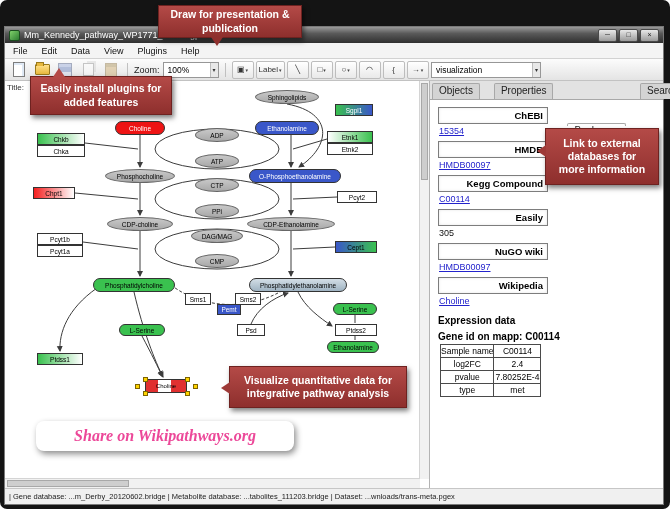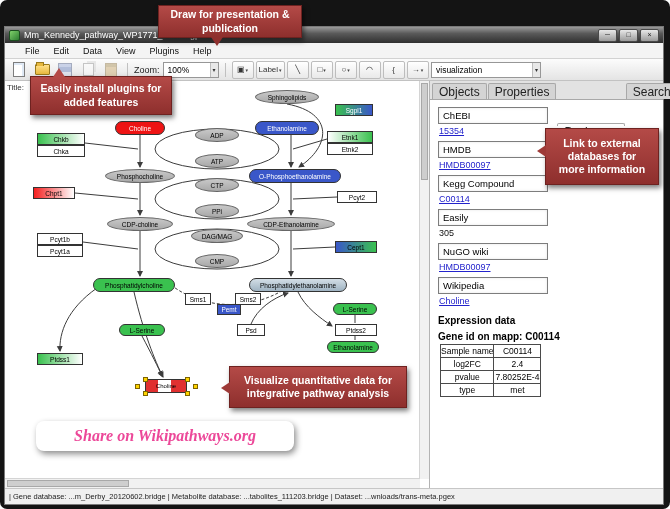--- a/index.html
+++ b/index.html
@@ -5,21 +5,21 @@
   html,body{margin:0;padding:0;background:#fff;font-family:"Liberation Sans",sans-serif;}
   .frame{position:relative;width:670px;height:509px;background:#141414;border-radius:7px;overflow:hidden;}
   .app{position:absolute;left:4px;top:26px;width:660px;height:479px;background:#ececec;border:1px solid #7a7a7a;box-sizing:border-box;display:flex;flex-direction:column;}
   
   .titlebar{height:16px;background:linear-gradient(180deg,#9a9a9a,#5a5a5a 40%,#2f2f2f);display:flex;align-items:center;padding:0 4px;gap:4px;flex:none;}
   .app-icon{width:9px;height:9px;background:linear-gradient(135deg,#7ed06a,#2e7d32);border:1px solid #1b4d1f;border-radius:2px;flex:none;}
   .title-text{color:#fff;font-size:9px;flex:1;white-space:nowrap;overflow:hidden;}
   .win-btns{display:flex;gap:2px;}
   .win-btn{width:17px;height:11px;background:linear-gradient(#e8e8e8,#9b9b9b);border:1px solid #4a4a4a;border-radius:2px;font-size:7px;line-height:10px;text-align:center;color:#222;}
   
-  .menubar{height:15px;background:#f4f4f4;border-bottom:1px solid #d2d2d2;display:flex;align-items:center;font-size:9px;padding-left:13px;flex:none;}
+  .menubar{height:15px;background:#f4f4f4;border-bottom:1px solid #d2d2d2;display:flex;align-items:center;font-size:9px;padding-left:1px;flex:none;}
   .menu-item{padding:1px 7px;color:#111;}
   
   .toolbar{height:21px;background:linear-gradient(#fcfcfc,#e4e4e4);border-bottom:1px solid #c2c2c2;display:flex;align-items:center;gap:3px;padding:0 4px;position:relative;font-size:9px;flex:none;}
   .tb-sep{width:1px;height:14px;background:#c0c0c0;margin:0 3px;}
   .tb-btn{width:18px;height:17px;display:flex;align-items:center;justify-content:center;border:1px solid transparent;border-radius:2px;}
   .dim{opacity:.4;}
   .icon-page{width:10px;height:13px;background:#fff;border:1px solid #7d7d7d;box-shadow:inset -2px 2px 0 #dfe9f5;}
   .icon-folder{width:13px;height:9px;background:linear-gradient(#ffe08a,#e8b93e);border:1px solid #9a7a1d;border-radius:1px;position:relative;}
   .icon-folder:before{content:"";position:absolute;left:0;top:-3px;width:6px;height:3px;background:#e8b93e;border:1px solid #9a7a1d;border-bottom:none;}
   .icon-disk{width:12px;height:12px;background:#5572b8;border:1px solid #2c3f6e;box-shadow:inset 0 -4px 0 #c9d4ee,inset 0 3px 0 #8ba0d6;}
@@ -54,25 +54,25 @@
   .v-rect-blue{background:#3a57c9;color:#fff;}
   .v-grad-green-white{background:linear-gradient(90deg,#3ac14f,#fff);}
   .v-grad-white-green{background:linear-gradient(90deg,#fff,#3ac14f);}
   .v-grad-red-white{background:linear-gradient(90deg,#f52020,#fff);}
   .v-grad-blue-green{background:linear-gradient(90deg,#3a57c9,#3ac14f);}
   .v-grad-green-blue{background:linear-gradient(90deg,#3ac14f,#3a57c9);color:#fff;}
   .v-selected{background:linear-gradient(90deg,#e03030 0 30%,#fff 30% 62%,#e03030 62%);font-size:6px;}
   .handle{position:absolute;width:5px;height:5px;background:#ffd400;border:1px solid #7e6400;box-sizing:border-box;}
   
   .sidepanel{flex:1;border-left:1px solid #b3b3b3;background:#f3f3f3;display:flex;flex-direction:column;min-width:0;}
-  .tabs{display:flex;height:16px;background:#e2e2e2;border-bottom:1px solid #a8a8a8;padding:2px 0 0 2px;gap:1px;font-size:12px;flex:none;}
+  .tabs{display:flex;height:16px;background:#e2e2e2;border-bottom:1px solid #a8a8a8;padding:2px 0 0 2px;gap:14px;font-size:10px;flex:none;}
   .tab{padding:1px 6px;background:#d4d4d4;border:1px solid #a8a8a8;border-bottom:none;border-radius:2px 2px 0 0;color:#222;}
   .tab.active{background:#fff;position:relative;top:1px;margin-top:39px;}
   .backpage{flex:1;background:#fff;overflow:hidden;padding-top:2px;}
-  .bp-header{margin:5px 8px 2px;border:1px solid #7d7d7d;background:#fff;width:100px;padding:2px 4px;font-weight:normal;font-size:9.5px;box-shadow:inset 0 0 3px #e4e4e4;}
+  .bp-header{margin:5px 8px 2px;border:1px solid #7d7d7d;background:#fff;width:100px;padding:2px 4px;font-weight:bold;font-size:9.5px;box-shadow:inset 0 0 3px #e4e4e4;text-align:right;}
   .bp-value{margin:0 9px 1px;font-size:9px;display:block;color:#111;}
   .bp-link{color:#2323cc;text-decoration:underline;}
   .expr-title{font-weight:bold;font-size:10px;margin:9px 8px 2px;}
   .geneid{font-weight:bold;font-size:10px;margin:5px 8px 2px;}
   table.expr{border-collapse:collapse;margin:2px 10px;}
   table.expr td{border:1px solid #4a4a4a;padding:1px 0;font-size:8.5px;text-align:center;min-width:46px;background:#fff;}
   
   .statusbar{height:15px;background:#f0f0f0;border-top:1px solid #c6c6c6;font-size:7.5px;display:flex;align-items:center;padding:0 4px;color:#222;white-space:nowrap;overflow:hidden;flex:none;}
   
   .callout{position:absolute;background:linear-gradient(180deg,#b44a47,#8e2f2d);color:#fff;font-weight:bold;font-size:10.5px;text-align:center;padding:3px 8px;border:1px solid #6e2220;box-shadow:2px 3px 5px rgba(0,0,0,.5);display:flex;align-items:center;justify-content:center;line-height:1.25;box-sizing:border-box;z-index:60;}

